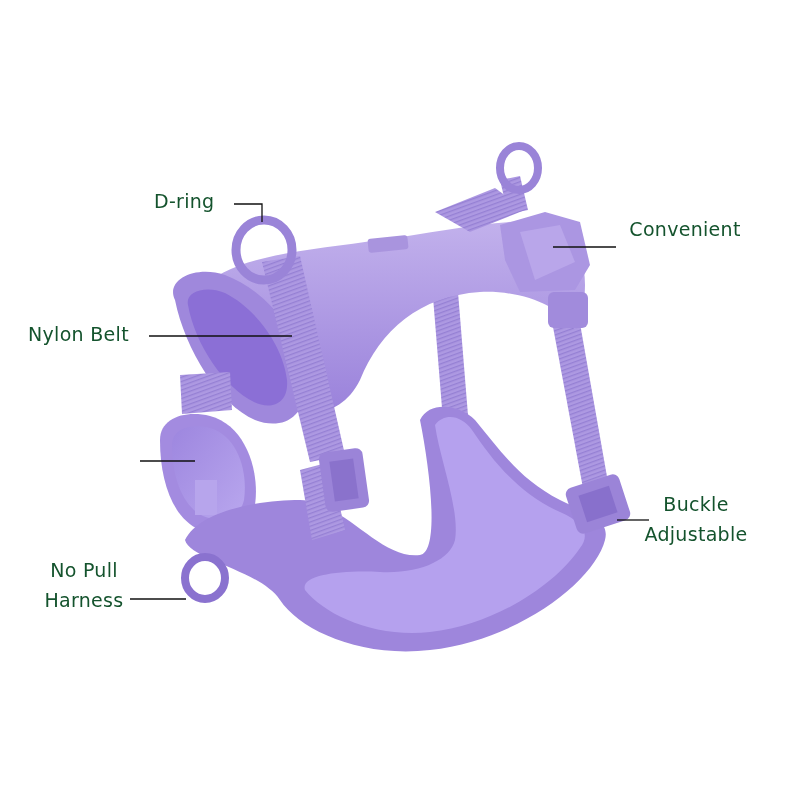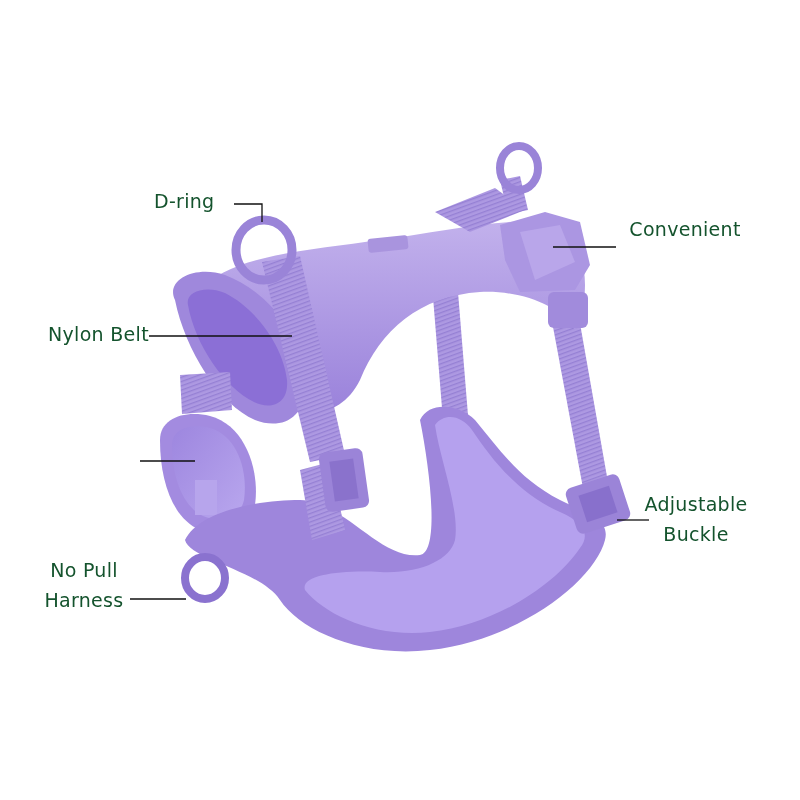--- a/index.html
+++ b/index.html
@@ -109,28 +109,28 @@
   </svg>
 
   <div class="label" style="left:154px; top:186px;">
     <div>D-ring</div>
   </div>
 
   <div class="label center" style="left:619px; top:214px; width:132px;">
     <div>Convenient</div>
   </div>
 
-  <div class="label" style="left:28px; top:319px;margin-left:20px;">
+  <div class="label" style="left:28px; top:319px;">
     <div>Nylon Belt</div>
   </div>
 
 
   <div class="label center" style="left:36px; top:555px; width:96px;">
     <div>No Pull</div>
     <div>Harness</div>
   </div>
 
   <div class="label center" style="left:634px; top:489px; width:124px;">
+    <div>Buckle</div>
     <div>Adjustable</div>
-    <div>Buckle</div>
   </div>
 
 </div>
 
 </body></html>

